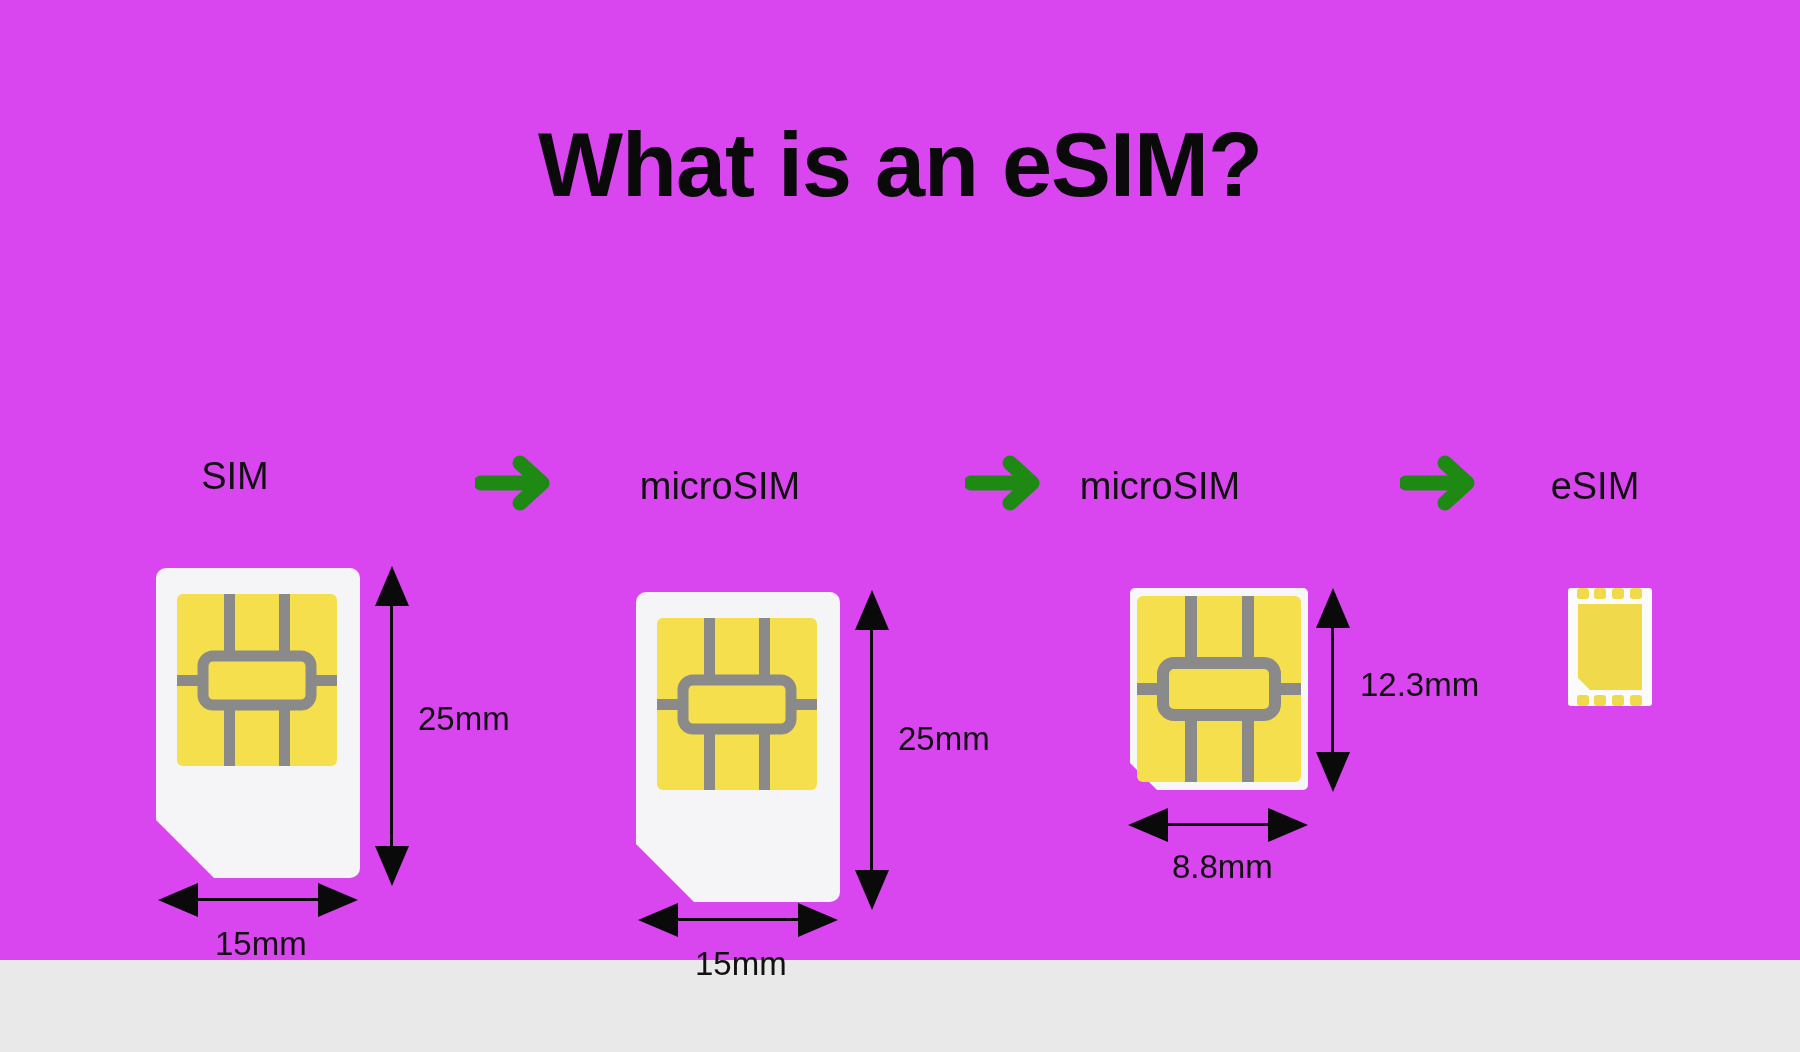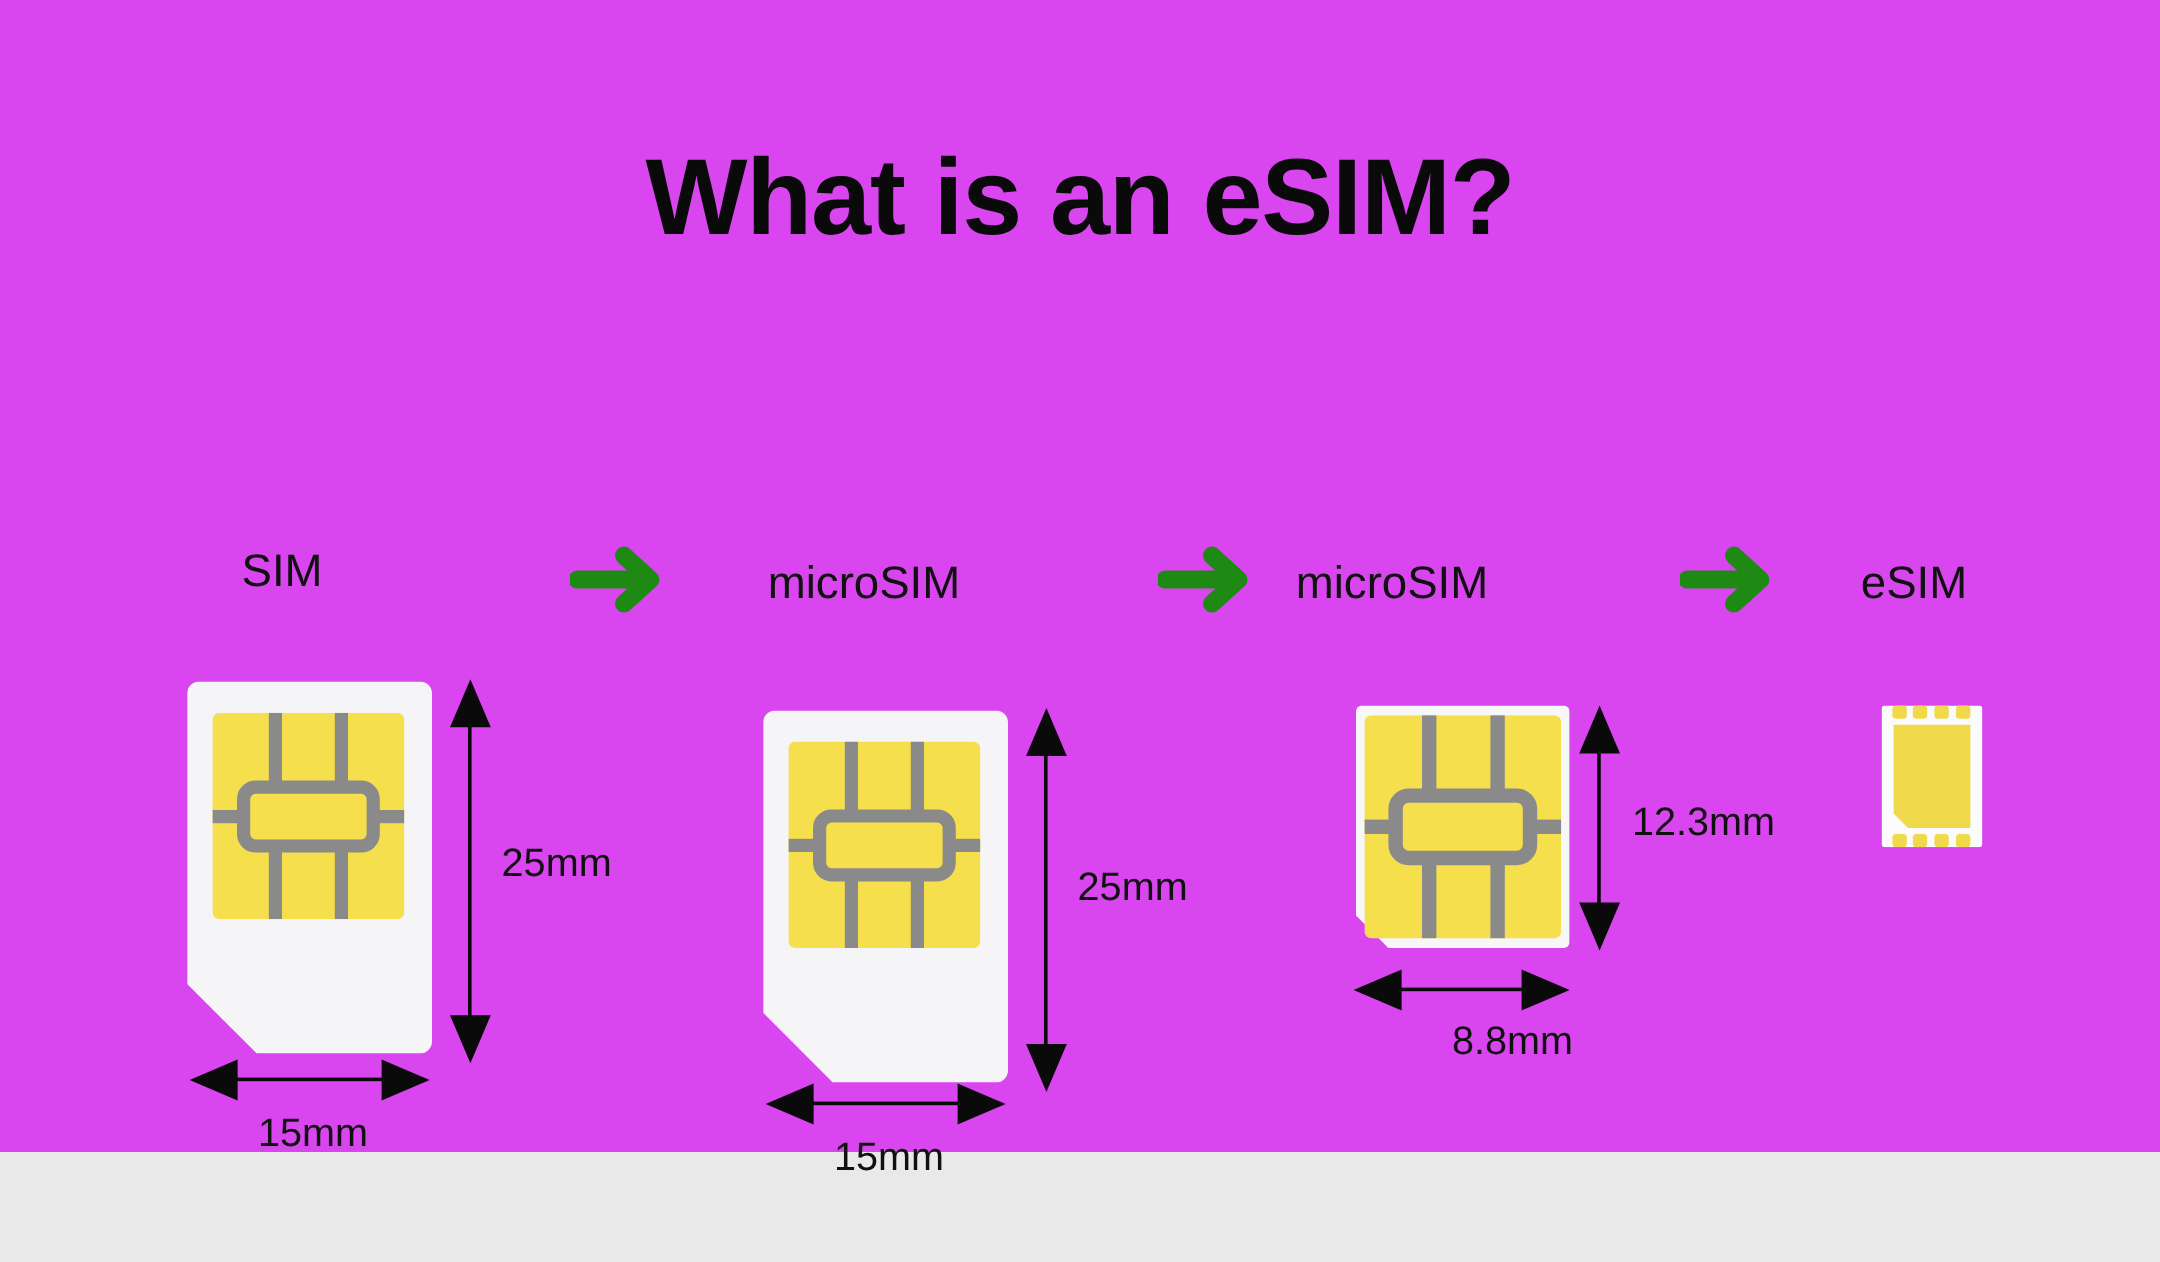--- a/index.html
+++ b/index.html
@@ -215,21 +215,21 @@
     <div class="arrowhead ah-up" style="left:1316px; top:588px;"></div>
     <div class="dim-v-line" style="left:1331px; top:608px; height:150px;"></div>
     <div class="arrowhead ah-down" style="left:1316px; top:752px;"></div>
     <div class="dim-label" style="left:1360px; top:668px;">12.3mm</div>
   </div>
 
   <div>
     <div class="arrowhead ah-left" style="left:1128px; top:808px;"></div>
     <div class="dim-h-line" style="left:1148px; top:823px; width:142px;"></div>
     <div class="arrowhead ah-right" style="left:1268px; top:808px;"></div>
-    <div class="dim-label" style="left:1172px; top:850px;margin-left:38px;">8.8mm</div>
+    <div class="dim-label" style="left:1172px; top:850px;">8.8mm</div>
   </div>
 
   <div>
     <svg style="position:absolute; left:1568px; top:588px;" width="84" height="118" viewBox="0 0 84 118" xmlns="http://www.w3.org/2000/svg">
 
       <rect x="0" y="0" width="84" height="118" rx="3" fill="#fbfbfb"></rect>
 
       <rect x="9" y="0" width="12" height="11" rx="3" fill="#f0d94b"></rect>
       <rect x="26" y="0" width="12" height="11" rx="3" fill="#f0d94b"></rect>
       <rect x="44" y="0" width="12" height="11" rx="3" fill="#f0d94b"></rect>

